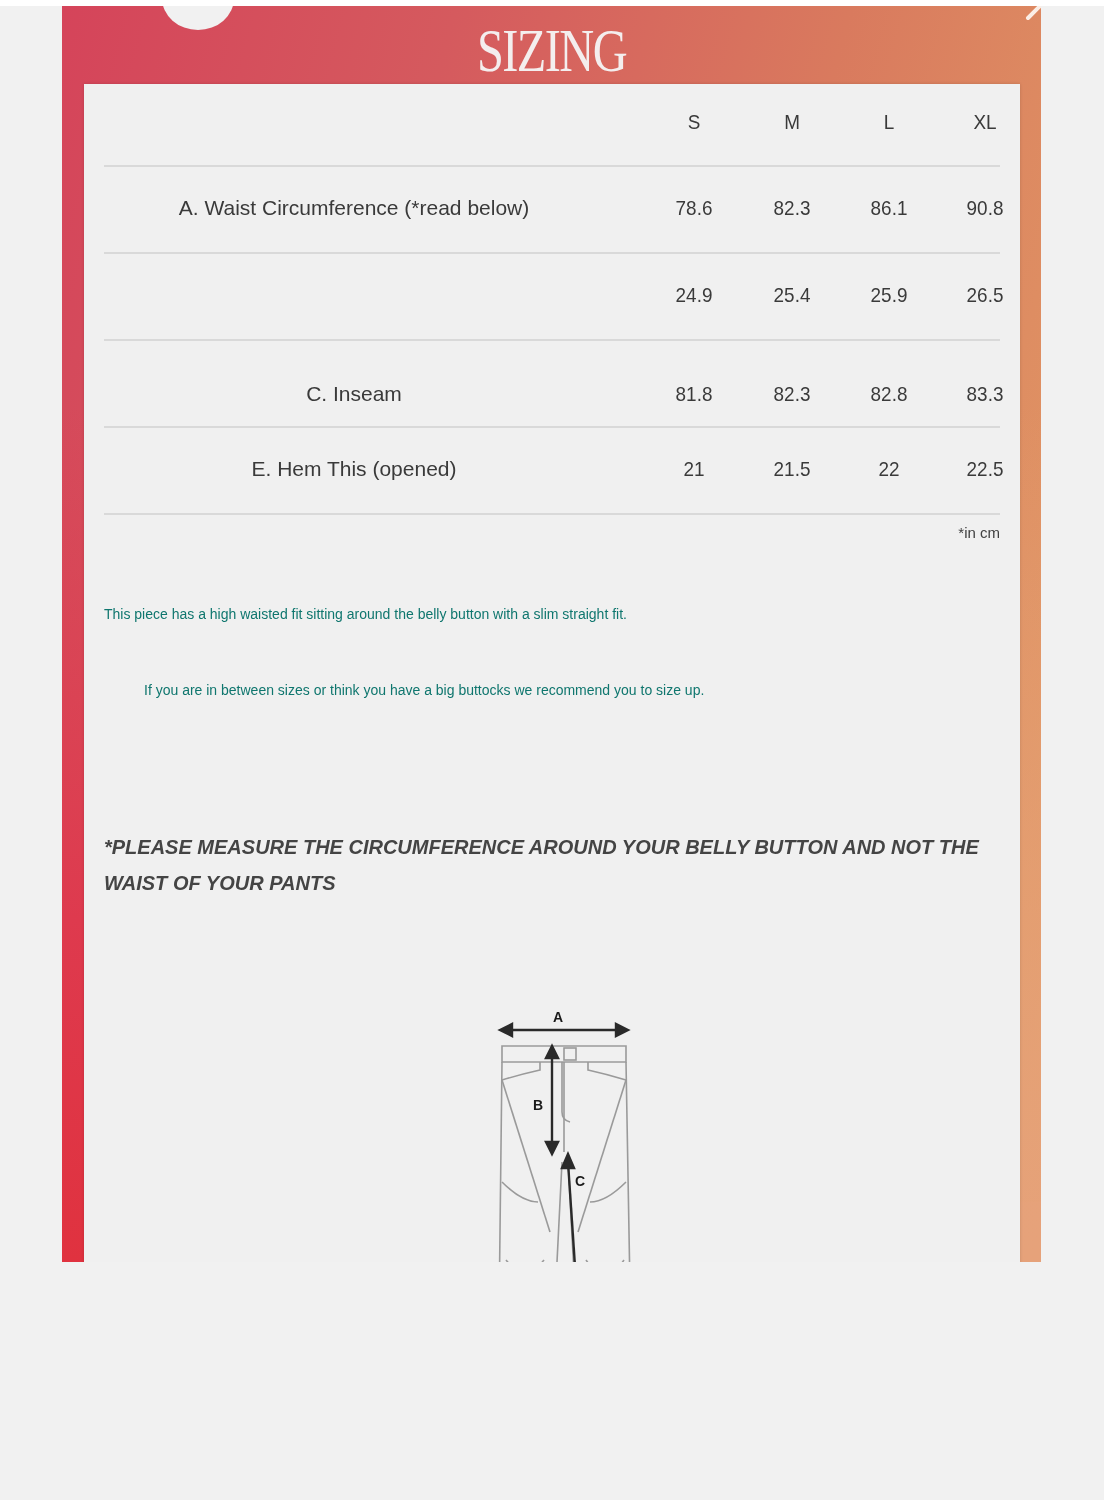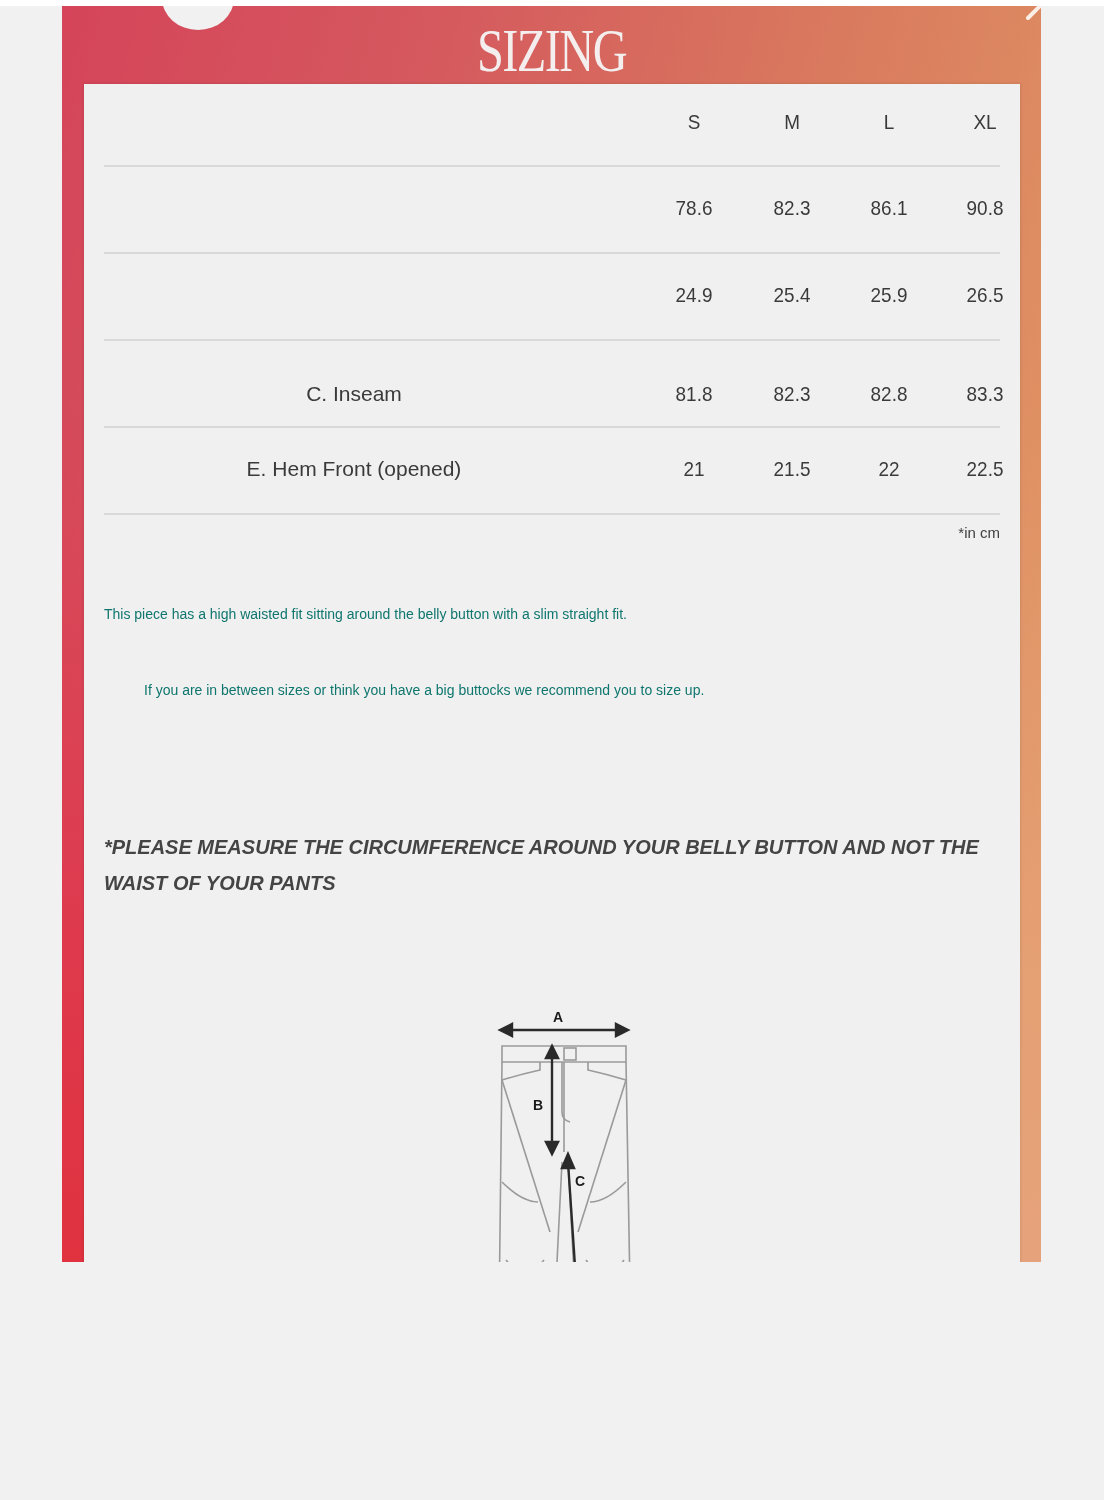--- a/index.html
+++ b/index.html
@@ -90,20 +90,21 @@
 
     <div class="thead" style="top:26px;height:30px;">
       <div class="cell c-s">S</div>
       <div class="cell c-m">M</div>
       <div class="cell c-l">L</div>
       <div class="cell c-xl">XL</div>
     </div>
     <div class="divider" style="top:81px;"></div>
 
     <div class="row" style="top:112px;height:30px;">
+      <div class="label-cell" style="left:-10px;width:520px;">A. Waist Circumference (*read below)</div>
       <div class="cell c-s">78.6</div>
       <div class="cell c-m">82.3</div>
       <div class="cell c-l">86.1</div>
       <div class="cell c-xl">90.8</div>
     </div>
     <div class="divider" style="top:168px;"></div>
 
     <div class="row" style="top:199px;height:30px;">
       <div class="cell c-s">24.9</div>
       <div class="cell c-m">25.4</div>
@@ -115,21 +116,21 @@
     <div class="row" style="top:298px;height:30px;">
       <div class="label-cell">C. Inseam</div>
       <div class="cell c-s">81.8</div>
       <div class="cell c-m">82.3</div>
       <div class="cell c-l">82.8</div>
       <div class="cell c-xl">83.3</div>
     </div>
     <div class="divider" style="top:342px;"></div>
 
     <div class="row" style="top:373px;height:30px;">
-      <div class="label-cell">E. Hem Front (opened)</div>
+      <div class="label-cell">E. Hem This (opened)</div>
       <div class="cell c-s">21</div>
       <div class="cell c-m">21.5</div>
       <div class="cell c-l">22</div>
       <div class="cell c-xl">22.5</div>
     </div>
     <div class="divider" style="top:429px;"></div>
 
     <div class="unit-note">*in cm</div>
 
     <div class="para" style="top:512px;">This piece has a high waisted fit sitting around the belly button with a slim straight fit.</div>

